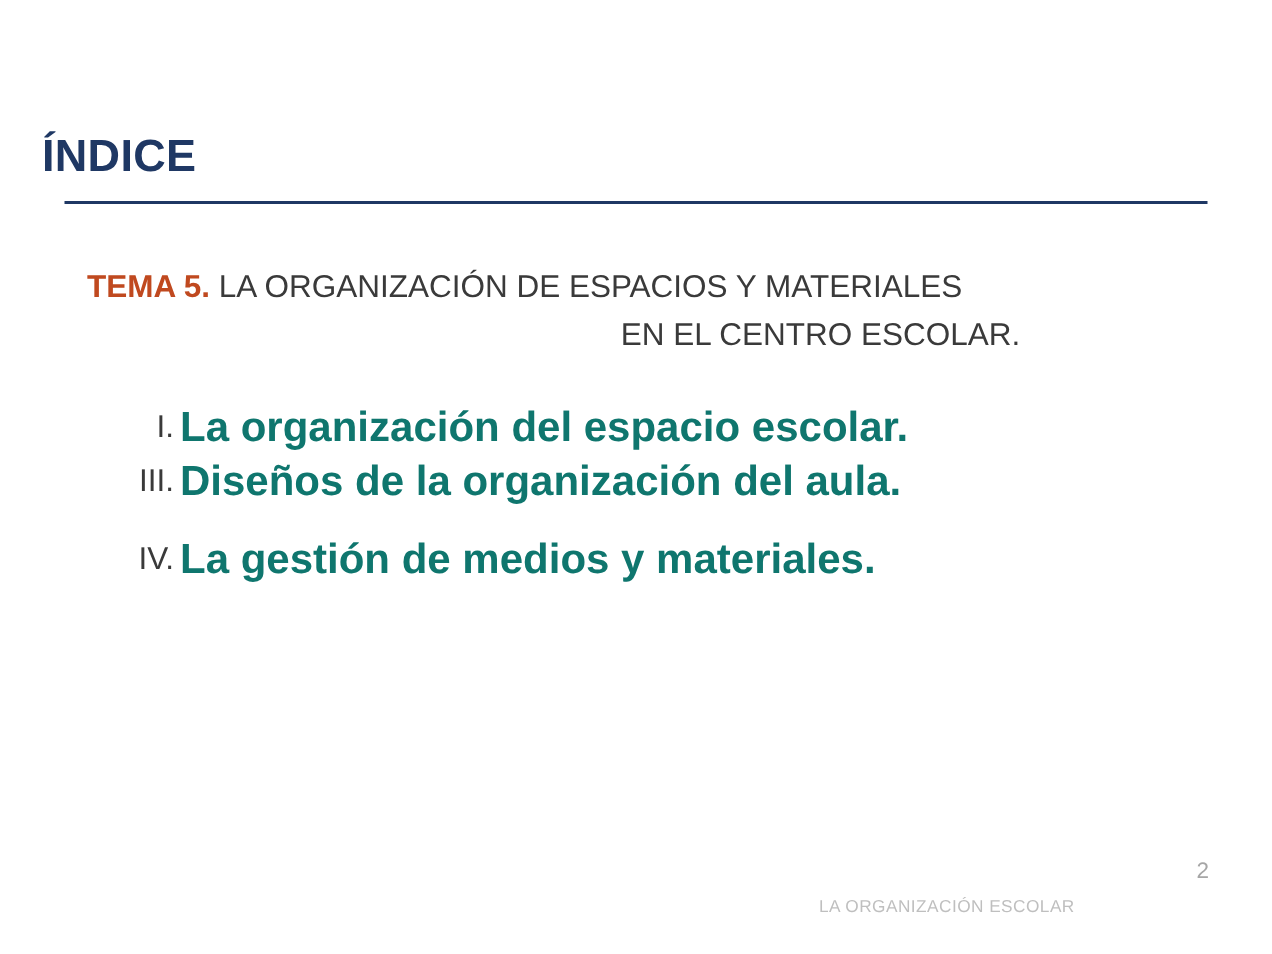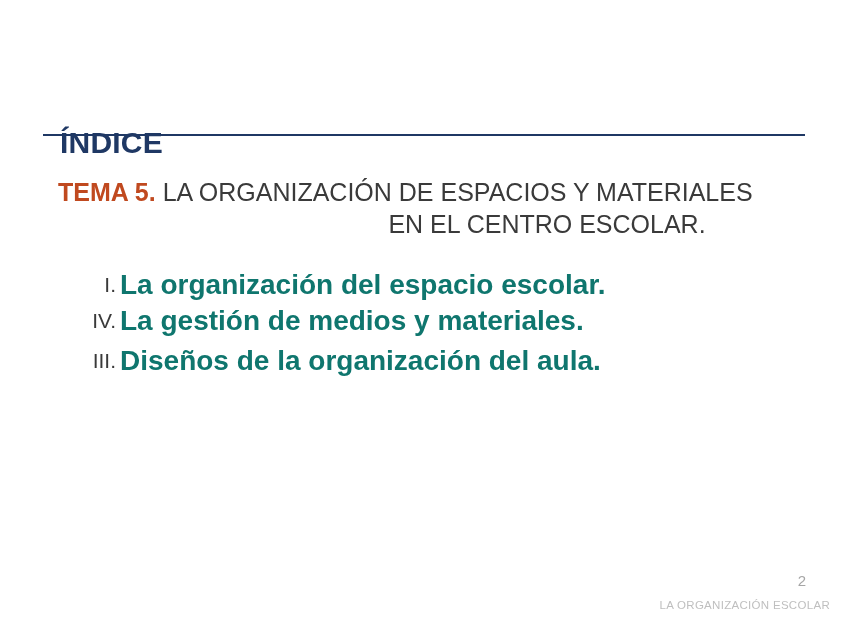--- a/index.html
+++ b/index.html
@@ -20,24 +20,23 @@
     left: 0;
     top: 0;
     width: 848px;
     height: 636px;
     background: #ffffff;
   }
 
   
   #title-block {
     position: absolute;
-    left: 60px;
+    left: 28px;
     top: 86px;
     width: 762px;
-    margin-top: 38px;
   }
   #slide-title {
     font-family: "Liberation Sans", sans-serif;
     font-size: 30px;
     font-weight: bold;
     color: #1F3864;
     letter-spacing: 0.2px;
     line-height: 38px;
     white-space: nowrap;
   }
@@ -51,21 +50,21 @@
   }
 
   
   #heading-block {
     position: absolute;
     left: 58px;
     top: 176px;
     width: 760px;
   }
   .heading-line {
-    font-size: 25px;
+    font-size: 21px;
     color: #3A3A3A;
     line-height: 32px;
     white-space: nowrap;
   }
   .heading-line-1 {
     text-align: left;
   }
   .heading-line-2 {
     text-align: center;
     padding-left: 218px;
@@ -117,21 +116,21 @@
     font-family: "Liberation Sans", sans-serif;
     font-size: 15px;
     color: #A6A6A6;
     line-height: 18px;
   }
   #footer-text {
     position: absolute;
     left: 546px;
     top: 598px;
     width: 284px;
-    text-align: right;
+    text-align: left;
     font-family: "Liberation Sans", sans-serif;
     font-size: 11.5px;
     color: #BFBFBF;
     letter-spacing: 0.3px;
     line-height: 14px;
     white-space: nowrap;
   }
 </style>
 </head>
 <body>
@@ -149,28 +148,28 @@
   </div>
 
   <div id="index-list">
 
     <div class="index-item item-gap-small">
       <div class="index-num">I.</div>
       <div class="index-text">La organización del espacio escolar.</div>
     </div>
 
 
+    <div class="index-item item-gap-large">
+      <div class="index-num">III.</div>
+      <div class="index-text">Diseños de la organización del aula.</div>
+    </div>
+
     <div class="index-item">
       <div class="index-num">IV.</div>
       <div class="index-text">La gestión de medios y materiales.</div>
-    </div>
-
-    <div class="index-item item-gap-large">
-      <div class="index-num">III.</div>
-      <div class="index-text">Diseños de la organización del aula.</div>
     </div>
 
   </div>
 
   <div id="page-number">2</div>
   <div id="footer-text">LA ORGANIZACIÓN ESCOLAR</div>
 
 </div>
 
 </body></html>

